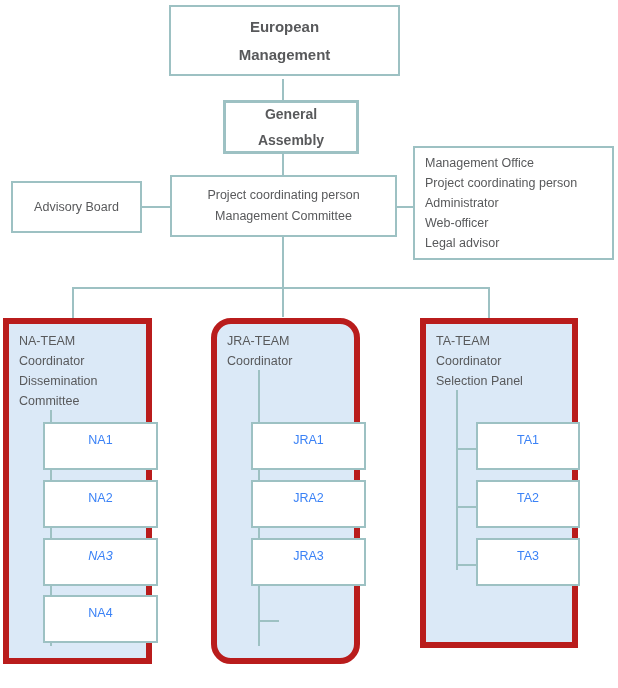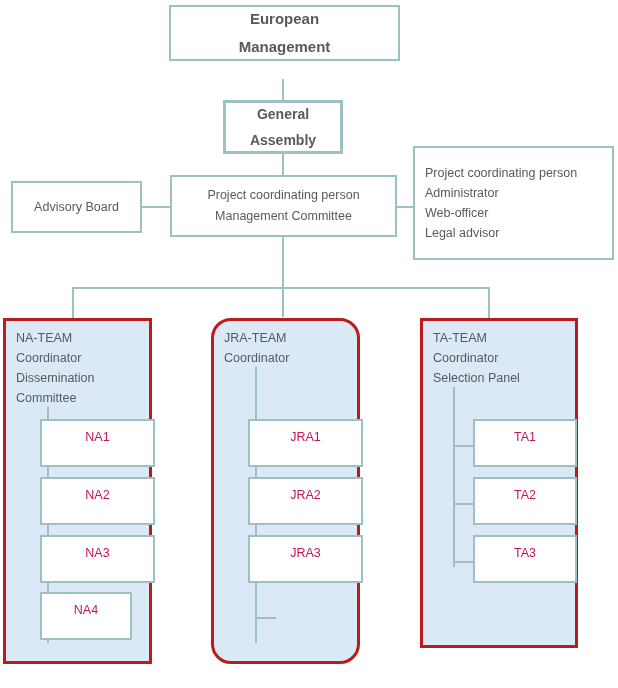--- a/index.html
+++ b/index.html
@@ -29,25 +29,25 @@
     text-align: center;
     display: flex;
     flex-direction: column;
     align-items: center;
     justify-content: center;
   }
   .box.thick { border-width: 3px; }
   .box .ln { display: block; white-space: nowrap; }
 
   #ec {
-    left: 169px; top: 5px; width: 231px; height: 56px;
+    left: 169px; top: 5px; width: 231px; height: 71px;
     font-size: 15px; font-weight: bold; line-height: 28px;
   }
   #ga {
-    left: 223px; top: 100px; width: 120px; height: 54px;
+    left: 223px; top: 100px; width: 136px; height: 54px;
     font-size: 14px; font-weight: bold; line-height: 26px; text-align: right;
   }
   #pcp {
     left: 170px; top: 175px; width: 227px; height: 62px;
     font-size: 12.5px; line-height: 21px;
   }
   #advisory {
     left: 11px; top: 181px; width: 131px; height: 52px;
     font-size: 12.5px;
   }
@@ -65,21 +65,21 @@
     background: #9dc1c3;
   }
   .ln-v { width: 2px; }
   .ln-h { height: 2px; }
 
   
   .panel {
     position: absolute;
     box-sizing: border-box;
     background: #dbe9f7;
-    border: 3px solid #b91c1c;
+    border: 6px solid #b91c1c;
   }
   .panel-head {
     position: absolute;
     left: 10px; top: 7px;
     color: #58595b;
     font-size: 12.5px;
     line-height: 20px;
     white-space: nowrap;
   }
   .panel-head .ln { display: block; }
@@ -91,21 +91,21 @@
   .stub {
     position: absolute;
     height: 2px;
     background: #9dc1c3;
   }
   .subbox {
     position: absolute;
     box-sizing: border-box;
     background: #ffffff;
     border: 2px solid #9dc1c3;
-    color: #be185d;
+    color: #3b82f6;
     font-size: 12.5px;
     text-align: center;
     padding-top: 9px;
   }
 </style>
 </head>
 <body>
 
 <div id="chart">
 
@@ -127,20 +127,21 @@
     <span class="ln">Project coordinating person</span>
     <span class="ln">Management Committee</span>
   </div>
 
   <div class="box" id="advisory">
     <span class="ln">Advisory Board</span>
   </div>
   <div class="ln-h" style="left:142px; top:206px; width:29px;"></div>
 
   <div class="box" id="mgmtoffice">
+    <span class="ln">Management Office</span>
     <span class="ln">Project coordinating person</span>
     <span class="ln">Administrator</span>
     <span class="ln">Web-officer</span>
     <span class="ln">Legal advisor</span>
   </div>
   <div class="ln-h" style="left:396px; top:206px; width:18px;"></div>
 
   <div class="ln-v" style="left:282px; top:237px; height:80px;"></div>
   <div class="ln-h" style="left:72px; top:287px; width:418px;"></div>
   <div class="ln-v" style="left:72px; top:287px; height:31px;"></div>
@@ -154,22 +155,22 @@
       <span class="ln">Committee</span>
     </div>
     <div class="spine" style="left:41px; top:86px; height:236px;"></div>
     <div class="stub" style="left:41px; top:124px; width:21px;"></div>
     <div class="stub" style="left:41px; top:182px; width:21px;"></div>
     <div class="stub" style="left:41px; top:240px; width:21px;"></div>
     <div class="stub" style="left:41px; top:296px; width:21px;"></div>
 
     <div class="subbox" style="left:34px; top:98px; width:115px; height:48px;">NA1</div>
     <div class="subbox" style="left:34px; top:156px; width:115px; height:48px;">NA2</div>
-    <div class="subbox" style="left:34px; top:214px; width:115px; height:48px;">NA3</div>
-    <div class="subbox" style="left:34px; top:271px; width:92px; height:48px;">NA4</div>
+    <div class="subbox" style="left:34px; top:214px; width:115px; height:48px;font-style:italic;">NA3</div>
+    <div class="subbox" style="left:34px; top:271px; width:115px; height:48px;">NA4</div>
   </div>
 
   <div class="panel" style="left:211px; top:318px; width:149px; height:346px;border-radius:20px;">
     <div class="panel-head">
       <span class="ln">JRA-TEAM</span>
       <span class="ln">Coordinator</span>
     </div>
     <div class="spine" style="left:41px; top:46px; height:276px;"></div>
     <div class="stub" style="left:41px; top:124px; width:21px;"></div>
     <div class="stub" style="left:41px; top:182px; width:21px;"></div>

